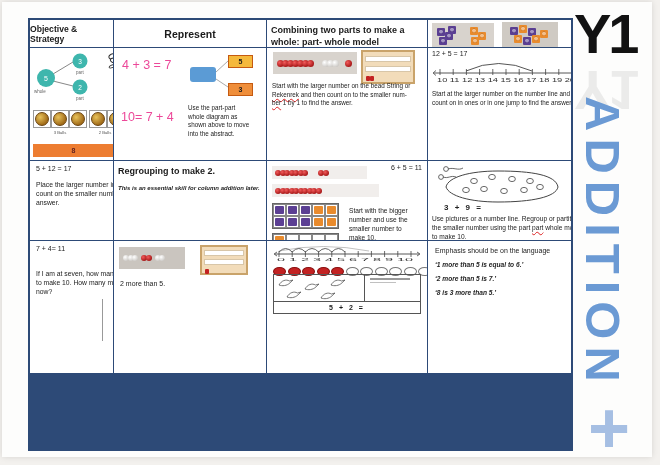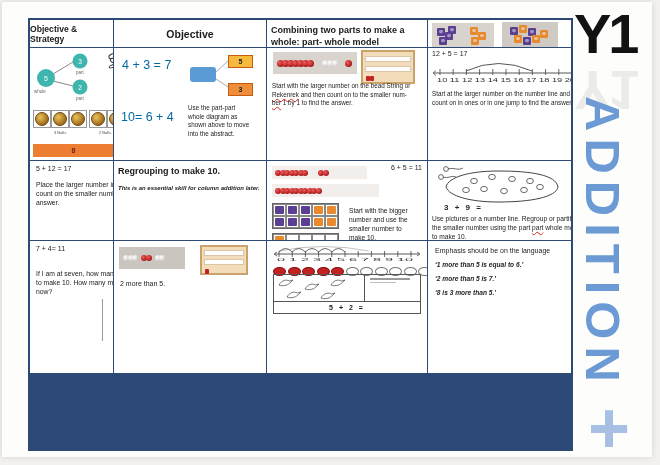--- a/index.html
+++ b/index.html
@@ -21,21 +21,21 @@
     gap:1px;background:#2d4a77;border:2px solid #2d4a77;
   }
   .cell{position:relative;background:#fff;overflow:hidden;}
   .hdr{display:flex;align-items:center;justify-content:center;font-weight:bold;font-size:10.5px;}
   .hdr1{font-size:8.6px;}
   .obj{padding:5px 3px 0 4px;font-size:9px;font-weight:600;line-height:1.3;}
   .note{font-size:6px;font-style:italic;font-weight:600;margin-top:6px;line-height:1.35;}
   .cap{font-size:6.3px;line-height:1.35;color:#222;}
   .sq{text-decoration:underline wavy #d22;text-decoration-thickness:.5px;text-underline-offset:1px;}
   .eq-sm{font-size:7px;color:#222;}
-  .eq-lg{font-size:12.5px;color:#0369a1;}
+  .eq-lg{font-size:12.5px;color:#ec4899;}
 
   
   .photo{background:#d8d3cd;position:absolute;}
   .cube{width:8px;height:8px;display:inline-block;border-radius:1px;
         background-image:radial-gradient(circle at 50% 45%,rgba(255,255,255,.45) 0 1.5px,rgba(0,0,0,.12) 2.2px,transparent 2.6px);}
   .cubeP{background-color:#5b3f93;}
   .cubeO{background-color:#e98b2d;}
   .cubeY{background-color:#e7c23a;}
   .bead{width:7px;height:7px;border-radius:50%;display:inline-block;background:radial-gradient(circle at 35% 35%,#f25b5b,#a31414 75%);}
   .beadW{background:radial-gradient(circle at 35% 35%,#ffffff,#c9c6c2 80%);}
@@ -90,21 +90,21 @@
 </svg>
 
 <div class="page"></div>
 
 <div class="tbl">
 
   <div class="cell hdr hdr1">
       <span>Objective &amp; Strategy</span>
     </div>
   <div class="cell hdr">
-      <span>Objective</span>
+      <span>Represent</span>
     </div>
 
   <div class="cell obj"><span>Combining two parts to make a whole: part- whole model</span></div>
 
   <div class="cell">
     <div class="photo abs" style="left:4px;top:3px;width:62px;height:27px;">
       <span class="cube cubeP abs" style="left:5px;top:5px;"></span>
         <span class="cube cubeP abs" style="left:13px;top:9px;"></span>
         <span class="cube cubeP abs" style="left:7px;top:14px;"></span>
         <span class="cube cubeP abs" style="left:16px;top:3px;"></span>
@@ -220,21 +220,21 @@
         <line x1="28" y1="25" x2="40" y2="33" stroke="#aaa" stroke-width="1"></line>
       </svg>
       <span class="abs" style="left:2px;top:13px;width:26px;height:15px;background:#5b9bd5;border-radius:3px;"></span>
       <span class="pwbox abs" style="left:40px;top:1px;width:23px;height:11px;background:#f5b93c;font-size:7px;">
           <span>5</span>
         </span>
       <span class="pwbox abs" style="left:40px;top:29px;width:23px;height:11px;background:#ef8e3a;font-size:7px;">
           <span>3</span>
         </span>
     </div>
-    <div class="eq-lg abs" style="left:7px;top:62px;"><span>10= 6 + 4</span></div>
+    <div class="eq-lg abs" style="left:7px;top:62px;"><span>10= 7 + 4</span></div>
     <div class="cap abs" style="left:74px;top:56px;width:64px;"><span>Use the part-part whole diagram as shown above to move into the abstract.</span></div>
   </div>
 
 
   <div class="cell">
     <div class="photo abs" style="left:6px;top:4px;width:80px;height:22px;display:flex;align-items:center;padding-left:4px;">
       <span class="bead"></span>
         <span class="bead" style="margin-left:-2px;"></span>
         <span class="bead" style="margin-left:-2px;"></span>
         <span class="bead" style="margin-left:-2px;"></span>
@@ -276,21 +276,21 @@
     </svg>
     <div class="cap abs" style="left:4px;top:42px;width:150px;"><span>Start at the larger number on the number line and count on in ones or in one jump to find the answer.</span></div>
   </div>
 
   <div class="cell">
     <div class="eq-sm abs" style="left:6px;top:4px;"><span>5 + 12 = 17</span></div>
     <div class="cap abs" style="left:6px;top:19px;width:130px;font-size:6.8px;"><span>Place the larger number in your head and count on the smaller number to find your answer.</span></div>
   </div>
 
   <div class="cell obj">
-    <span>Regrouping to make 10.</span>
+    <span>Regrouping to make 2.</span>
     <div class="note"><span>This is an essential skill for column addition later.</span></div>
   </div>
 
   <div class="cell">
     <div class="eq-sm abs" style="right:5px;top:3px;"><span>6 + 5 = 11</span></div>
     <div class="abs" style="left:5px;top:5px;width:92px;height:13px;background:#f1eeec;display:flex;align-items:center;padding-left:3px;">
       <span class="bead" style="width:6px;height:6px;"></span>
         <span class="bead" style="width:6px;height:6px;margin-left:-1.5px;"></span>
         <span class="bead" style="width:6px;height:6px;margin-left:-1.5px;"></span>
         <span class="bead" style="width:6px;height:6px;margin-left:-1.5px;"></span>

